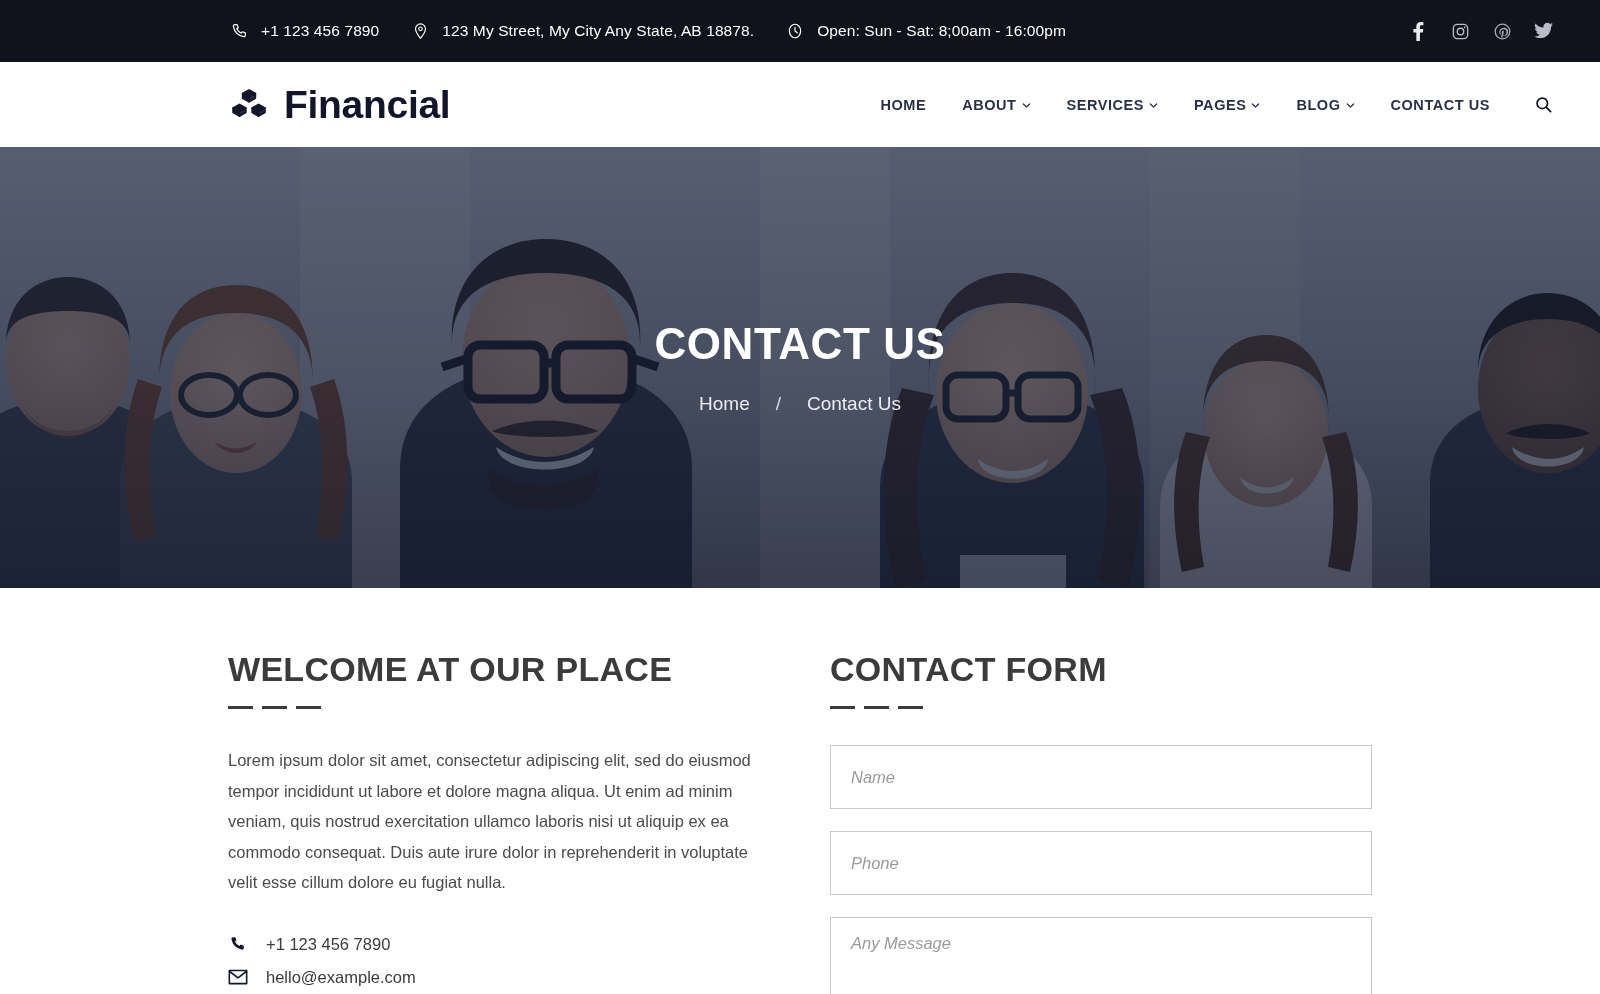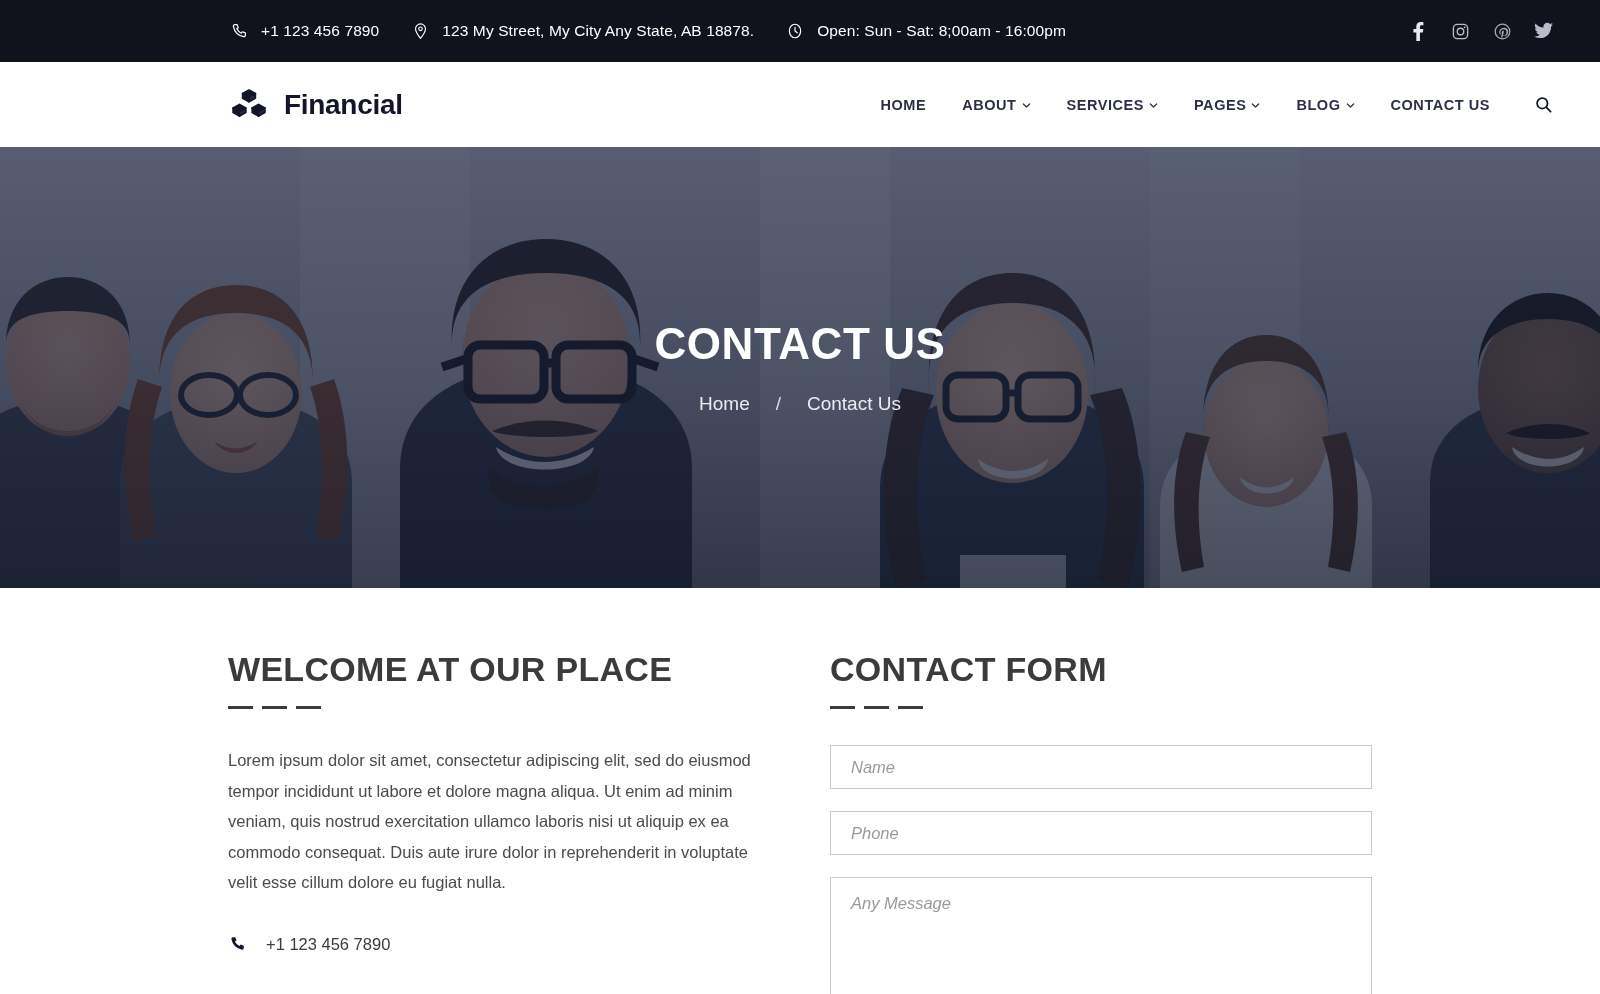--- a/index.html
+++ b/index.html
@@ -34,21 +34,21 @@
   .header {
     height: 85px;
     background: #ffffff;
     display: flex;
     align-items: center;
     padding: 0 46px 0 228px;
   }
   .brand { display: flex; align-items: center; gap: 14px; }
   .brand-mark { width: 42px; height: 42px; display: block; }
   .brand-name {
-    font-size: 28px; font-weight: 700; color: #13162a;
+    font-size: 39px; font-weight: 700; color: #13162a;
     letter-spacing: -.3px; line-height: 1;
   }
   .nav { margin-left: auto; display: flex; align-items: center; gap: 0; }
   .nav-item {
     display: flex; align-items: center; gap: 5px;
     font-size: 14.5px; font-weight: 700; letter-spacing: .55px;
     color: #2b3047; text-transform: uppercase;
     padding: 0 18px; cursor: pointer; white-space: nowrap;
   }
   .chev { width: 9px; height: 9px; display: inline-block; position: relative; top: 1px; }
@@ -103,21 +103,21 @@
 
   .contacts { margin-top: 30px; }
   .crow { display: flex; align-items: center; height: 33px; }
   .crow-ico { width: 30px; display: flex; align-items: center; color: #13162a; flex: none; }
   .crow-txt { font-size: 16.5px; color: #3b3b3b; margin-left: 8px; }
 
   
   .form { margin-top: 36px; }
   .frow { display: flex; gap: 28px; margin-bottom: 22px; }
   .field {
-    flex: 1; height: 44px; border: 1px solid #c9c9c9; background: #fff;
+    flex: 1; height: 64px; border: 1px solid #c9c9c9; background: #fff;
     padding: 12px 20px; font-family: "Liberation Sans", sans-serif;
     font-size: 16.5px; color: #3b3b3b; outline: none;
   }
   .field::placeholder { color: #9a9a9a; font-style: italic; }
   .field-area {
     width: 100%; height: 140px; border: 1px solid #c9c9c9; background: #fff;
     padding: 16px 20px; font-family: "Liberation Sans", sans-serif;
     font-size: 16.5px; color: #3b3b3b; outline: none; resize: none;
   }
   .field-area::placeholder { color: #9a9a9a; font-style: italic; }
@@ -367,20 +367,29 @@
 
     <div class="contacts">
       <div class="crow">
         <span class="crow-ico">
           <svg width="18" height="18" viewBox="0 0 24 24" fill="#13162a">
             <path d="M6.6 3h3.1l1.6 4.2-2.1 1.4a12.6 12.6 0 006.2 6.2l1.4-2.1L21 14.3v3.1a2.1 2.1 0 01-2.3 2.1A17.9 17.9 0 014.5 5.3 2.1 2.1 0 016.6 3z"></path>
           </svg>
         </span>
         <span class="crow-txt">+1 123 456 7890</span>
       </div>
+      <div class="crow">
+        <span class="crow-ico">
+          <svg width="20" height="16" viewBox="0 0 24 19" fill="none" stroke="#13162a" stroke-width="1.9" stroke-linejoin="round">
+            <rect x="1.6" y="1.6" width="20.8" height="15.8"></rect>
+            <path d="M1.6 2.6L12 10.6 22.4 2.6"></path>
+          </svg>
+        </span>
+        <span class="crow-txt">hello@example.com</span>
+      </div>
     </div>
   </div>
 
   <div class="col-right">
     <div class="sec-title">CONTACT FORM</div>
     <div class="dashes">
         <i></i>
         <i></i>
         <i></i>
       </div>

